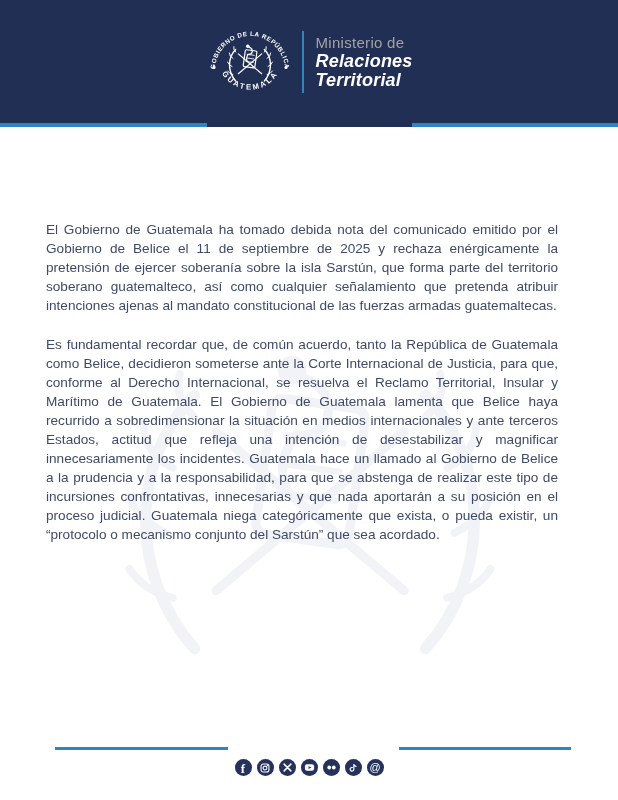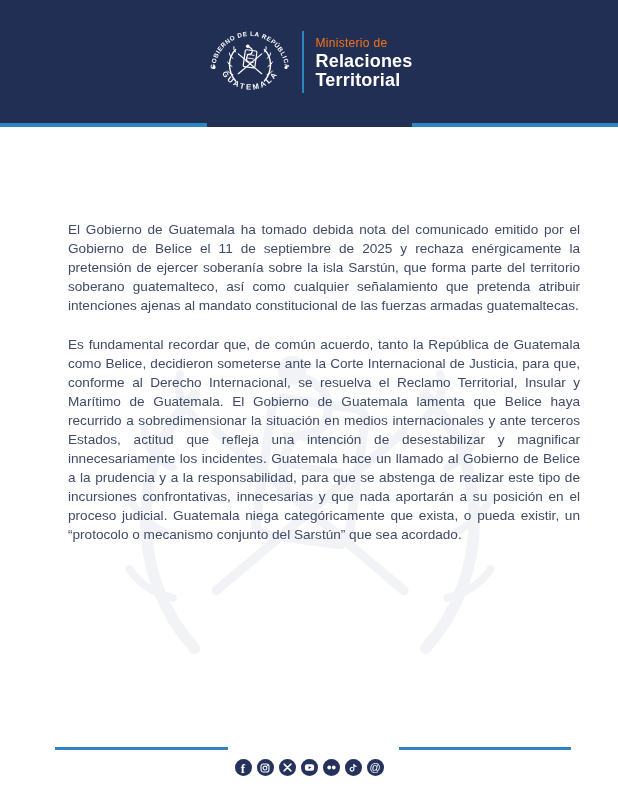--- a/index.html
+++ b/index.html
@@ -8,37 +8,37 @@
 
   
   .header {
     position: absolute; top: 0; left: 0; width: 618px; height: 123px;
     background: #212f54; display: flex; align-items: center; justify-content: center;
   }
   .header-inner { display: flex; align-items: center; }
   .seal { width: 90px; height: 90px; color: #ffffff; }
   .divider { width: 2px; height: 62px; background: #2e86c1; margin: 0 11px 0 7px; }
   .ministry { color: #ffffff; }
-  .ministry .l1 { font-size: 12px; font-weight: 400; color: #f97316; letter-spacing: 0.3px; line-height: 18px; }
-  .ministry .l2, .ministry .l3 { font-size: 18px; font-weight: 700; letter-spacing: 0.2px; line-height: 18.5px; }
+  .ministry .l1 { font-size: 15px; font-weight: 400; color: #a3a3a3; letter-spacing: 0.3px; line-height: 18px; }
+  .ministry .l2, .ministry .l3 { font-size: 18px; font-weight: 700; letter-spacing: 0.2px; line-height: 18.5px; font-style: italic; }
 
   
   .strip-left  { position: absolute; top: 123px; left: 0;     width: 207px; height: 4px; background: #2e86c1; }
   .strip-mid   { position: absolute; top: 123px; left: 207px; width: 205px; height: 4px; background: #212f54; }
   .strip-right { position: absolute; top: 123px; left: 412px; width: 206px; height: 4px; background: #2e86c1; }
 
   
   .watermark {
     position: absolute; left: 142px; top: 318px; width: 336px; height: 344px;
     opacity: 0.055; color: #2b3d66; pointer-events: none; overflow: visible;
   }
 
   
   .content {
-    position: absolute; left: 68px; top: 220px; width: 512px;
+    position: absolute; left: 46px; top: 220px; width: 512px;
     color: #3e4a66; font-size: 13.6px; line-height: 19px; text-align: justify;
   }
   .content p { margin: 0 0 20px 0; }
 
   
   .footer-line { position: absolute; top: 747px; height: 3px; background: #2e86c1; }
   .footer-line.left  { left: 55px;  width: 173px; }
   .footer-line.right { left: 399px; width: 172px; }
 
   .social {

